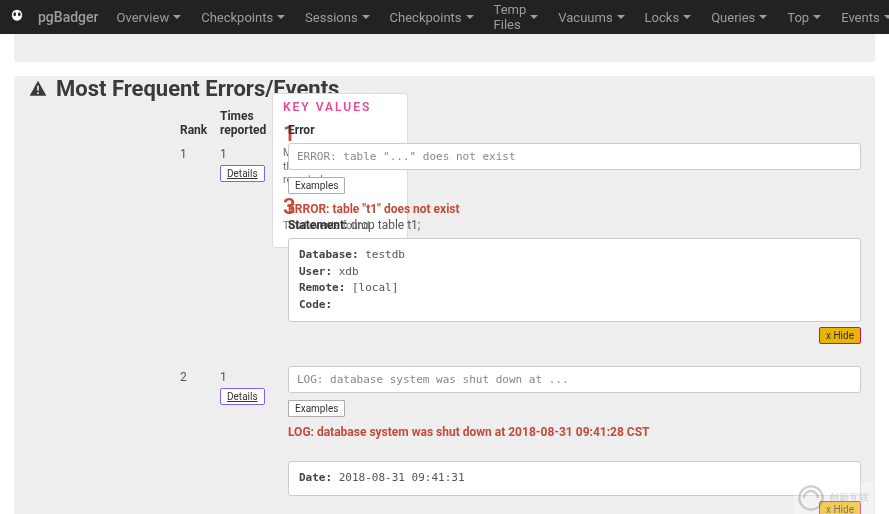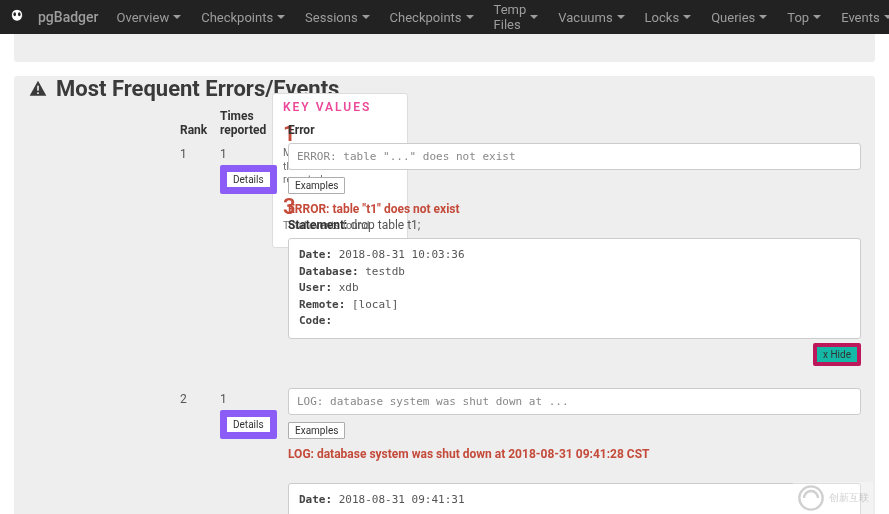--- a/index.html
+++ b/index.html
@@ -133,27 +133,28 @@
       display: flex;
       gap: 12px;
       margin-bottom: 14px;
       align-items: flex-start;
     }
     .rank-cell { width: 28px; font-size: 12px; color: #555; padding-top: 4px; }
     .times-cell { width: 56px; font-size: 12px; color: #555; }
     .times-cell .count { margin-bottom: 4px; padding-top: 4px; }
     .details-btn {
       display: inline-block;
-      border: 7px solid #8b5cf6;
+      border: 1px solid #8b5cf6;
       background: #fff;
       color: #333;
       font-size: 10px;
       padding: 2px 6px;
       border-radius: 2px;
       cursor: pointer;
+      text-decoration: underline;
     }
 
     .error-cell { flex: 1; }
     .code-box {
       background: #fff;
       border: 1px solid #ccc;
       border-radius: 3px;
       padding: 6px 8px;
       font-family: Menlo, Consolas, monospace;
       font-size: 11px;
@@ -195,22 +196,22 @@
       font-size: 11px;
       color: #555;
       margin-bottom: 4px;
       line-height: 1.5;
     }
     .detail-box .k { font-weight: 700; color: #444; }
 
     .hide-btn-wrap { text-align: right; margin-bottom: 8px; }
     .hide-btn {
       display: inline-block;
-      border: 4px solid #be185d;
-      background: #14b8a6;
+      border: 1px solid #be185d;
+      background: #eab308;
       color: #333;
       font-size: 10px;
       padding: 2px 6px;
       border-radius: 2px;
       cursor: pointer;
     }
 
     .log-title {
       color: #c44a3a;
       font-size: 12px;
@@ -340,21 +341,20 @@
         </div>
         <div class="error-cell">
           <div class="code-box">ERROR: table "..." does not exist</div>
           <span class="examples-btn">Examples</span>
           <div class="err-title">ERROR: table "t1" does not exist</div>
           <div class="stmt-line">
             <b>Statement:</b>
             <span>drop table t1;</span>
           </div>
           <div class="detail-box">
-            <div><span class="k">Date:</span> <span>2018-08-31 10:03:36</span></div>
             <div><span class="k">Database:</span> <span>testdb</span></div>
             <div><span class="k">User:</span> <span>xdb</span></div>
             <div><span class="k">Remote:</span> <span>[local]</span></div>
             <div><span class="k">Code:</span> <span></span></div>
           </div>
           <div class="hide-btn-wrap">
             <span class="hide-btn">x Hide</span>
           </div>
         </div>
       </div>

